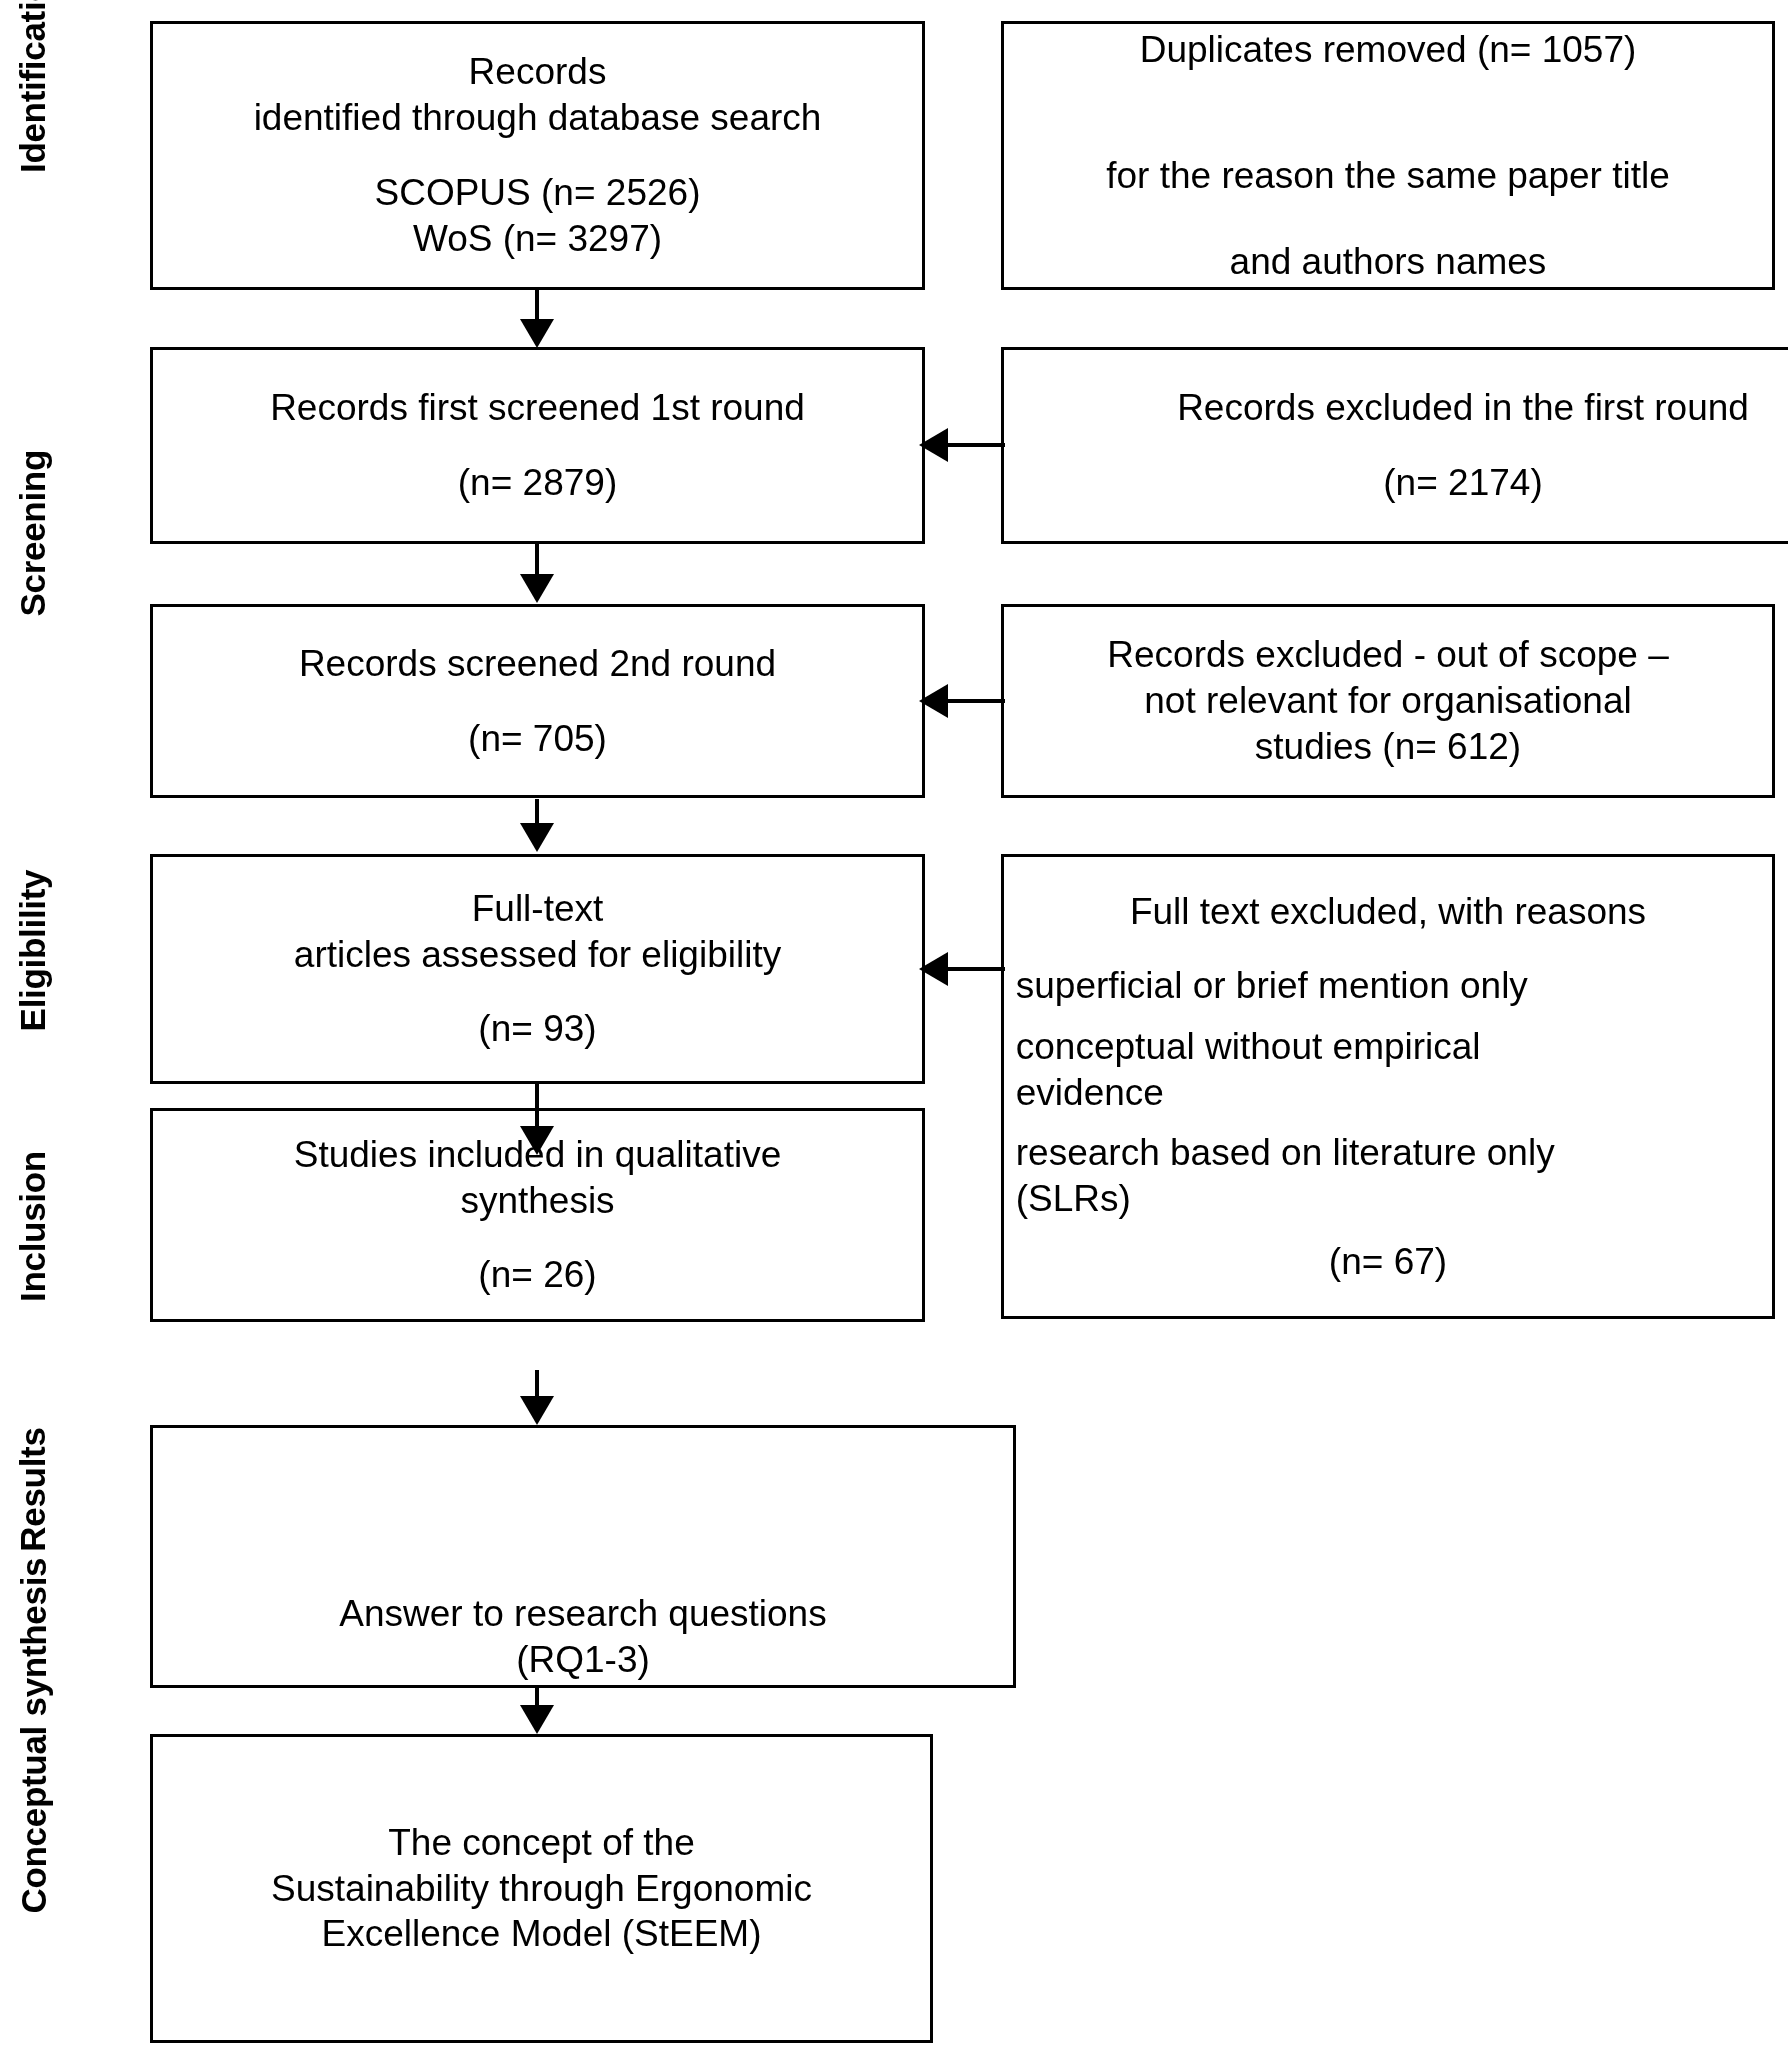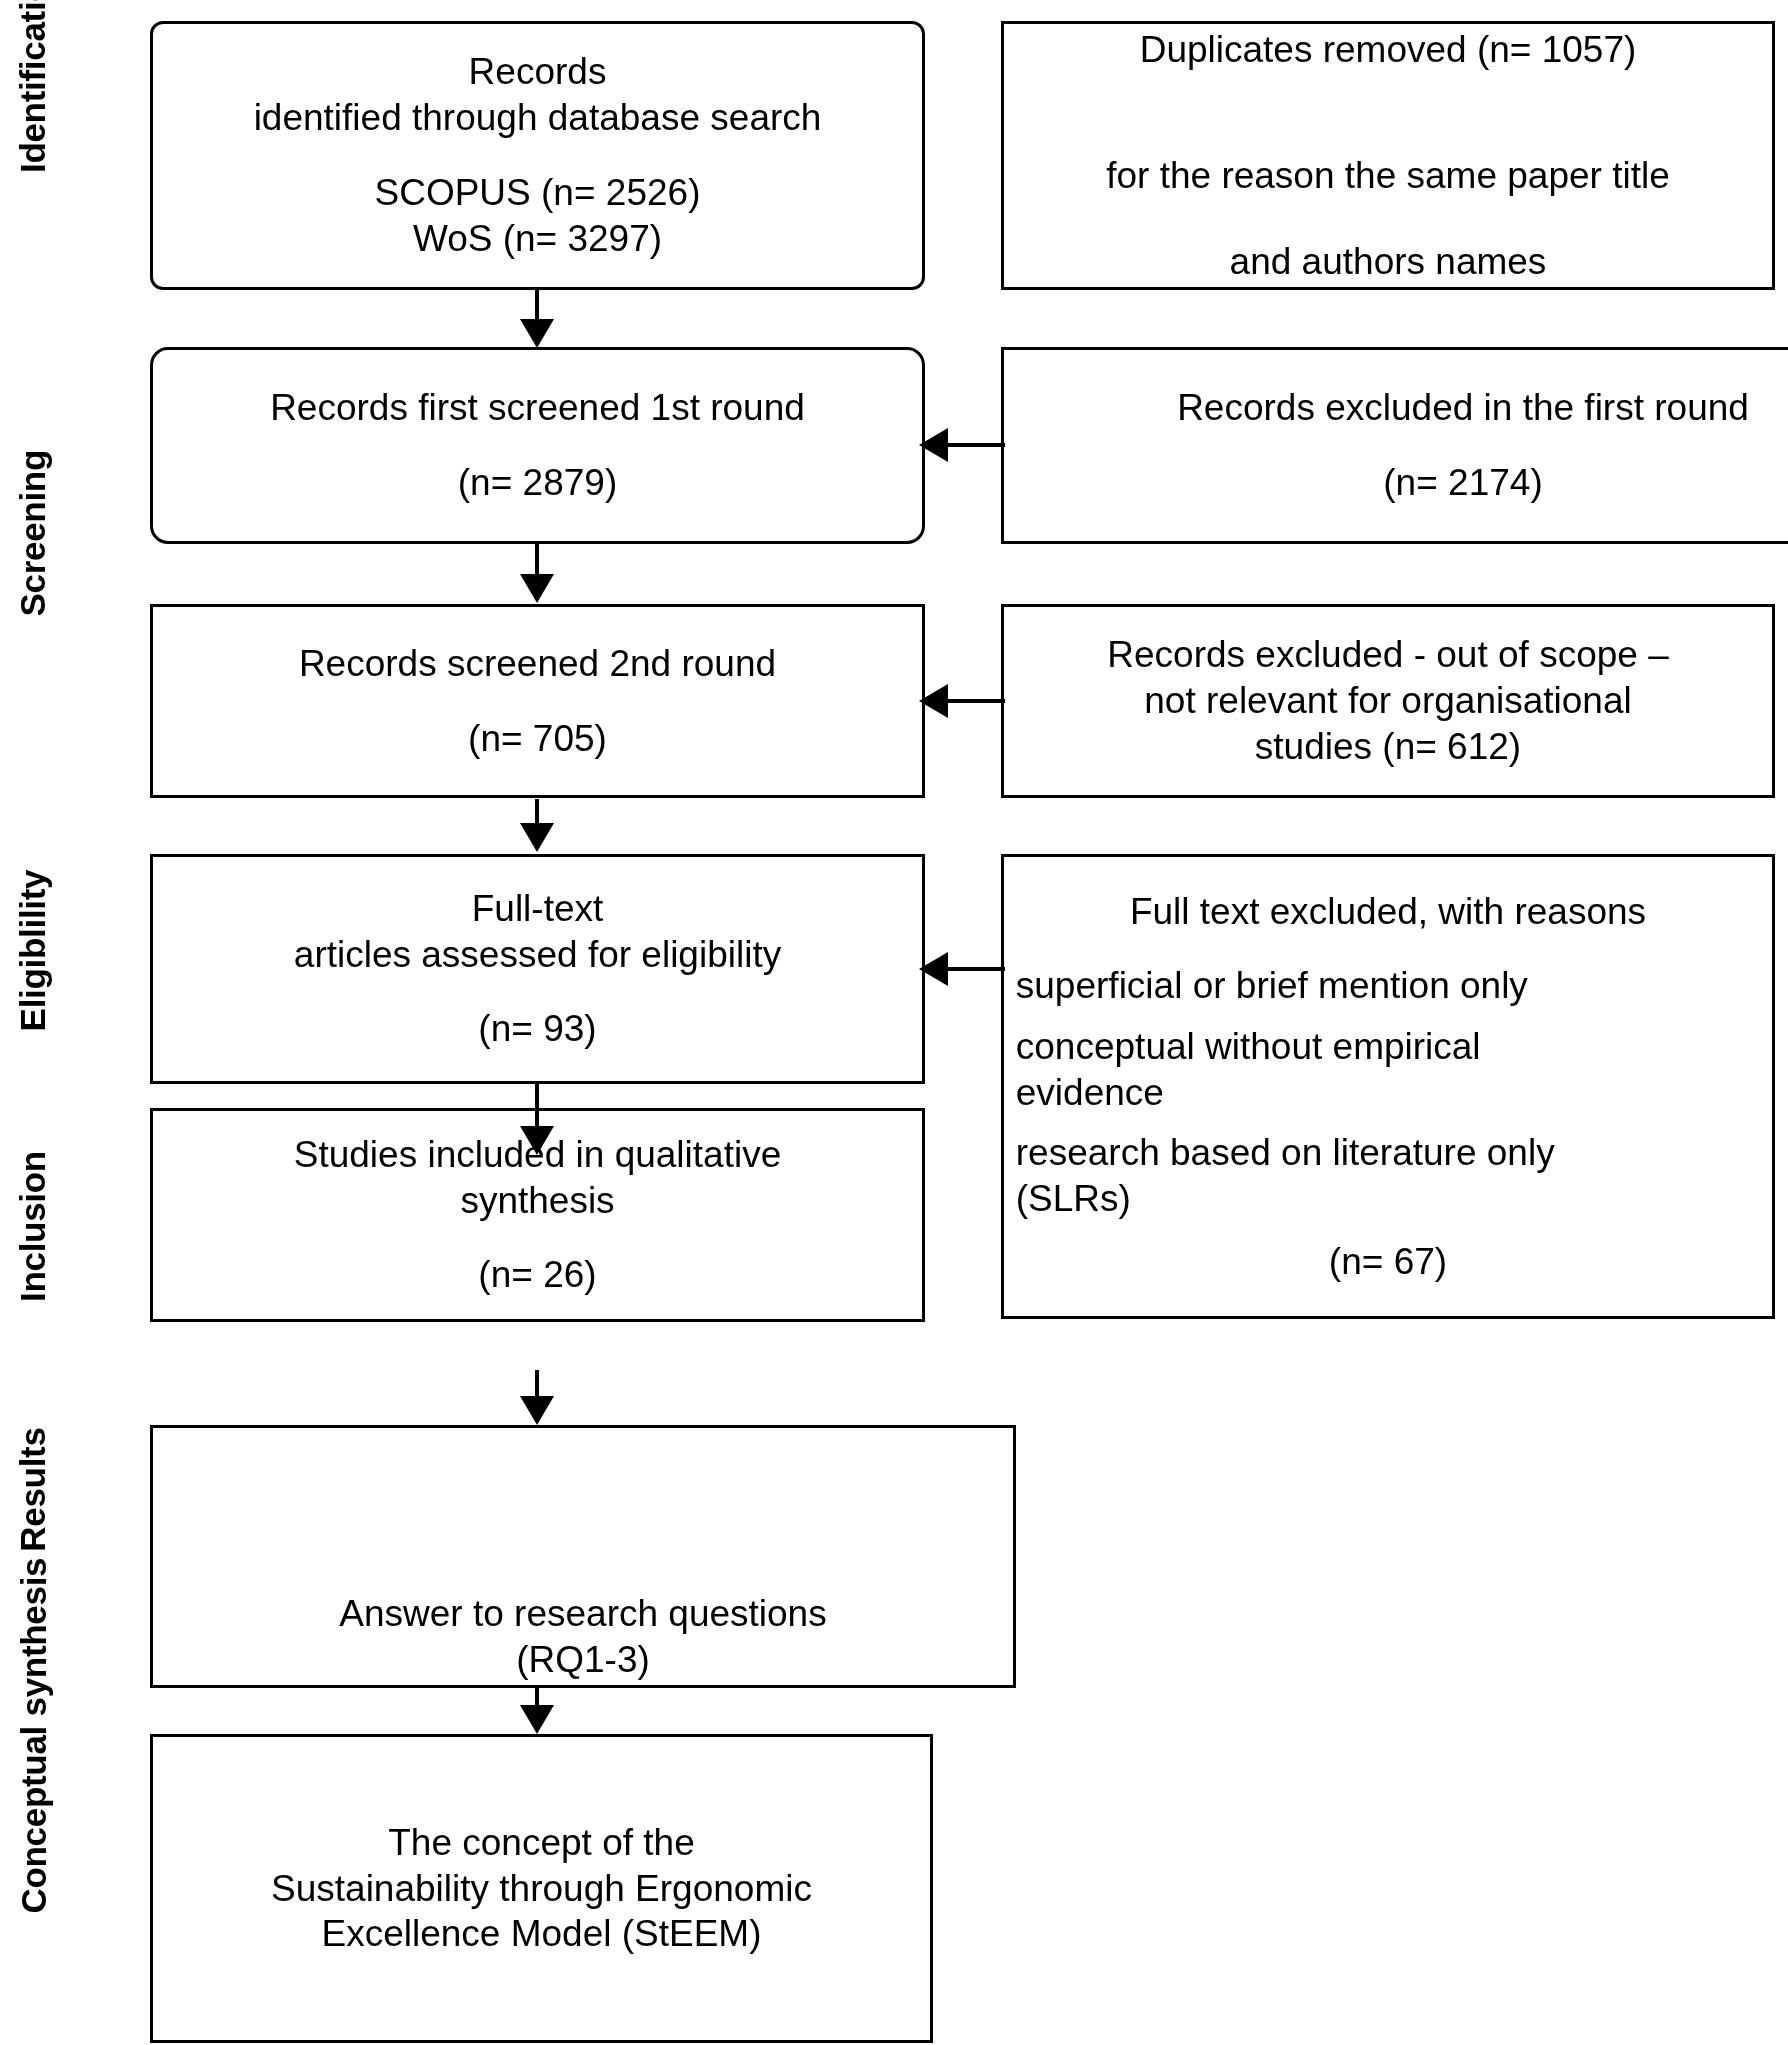--- a/index.html
+++ b/index.html
@@ -114,29 +114,29 @@
 
   <div class="stage-label rot" style="left:-46px; top:1208px; width:158px;">Inclusion</div>
 
   <div class="stage-label rot" style="left:-39px; top:1471px; width:144px;">Results</div>
 
   <div class="stage-label rot" style="left:-91px; top:1770px; width:250px;">
     <span class="ln">Conceptual</span>
     <span class="ln">synthesis</span>
   </div>
 
-  <div class="box" style="left:150px; top:21px; width:775px; height:269px;border-radius:13px;">
+  <div class="box" style="left:150px; top:21px; width:775px; height:269px;">
     <span class="ln">Records</span>
     <span class="ln">identified through database search</span>
     <span class="gap"></span>
     <span class="ln">SCOPUS (n= 2526)</span>
     <span class="ln">WoS (n= 3297)</span>
   </div>
 
-  <div class="box" style="left:150px; top:347px; width:775px; height:197px;border-radius:18px;">
+  <div class="box" style="left:150px; top:347px; width:775px; height:197px;">
     <span class="ln">Records first screened 1st round</span>
     <span class="gap"></span>
     <span class="ln">(n= 2879)</span>
   </div>
 
   <div class="box" style="left:150px; top:604px; width:775px; height:194px;">
     <span class="ln">Records screened 2nd round</span>
     <span class="gap"></span>
     <span class="ln">(n= 705)</span>
   </div>

